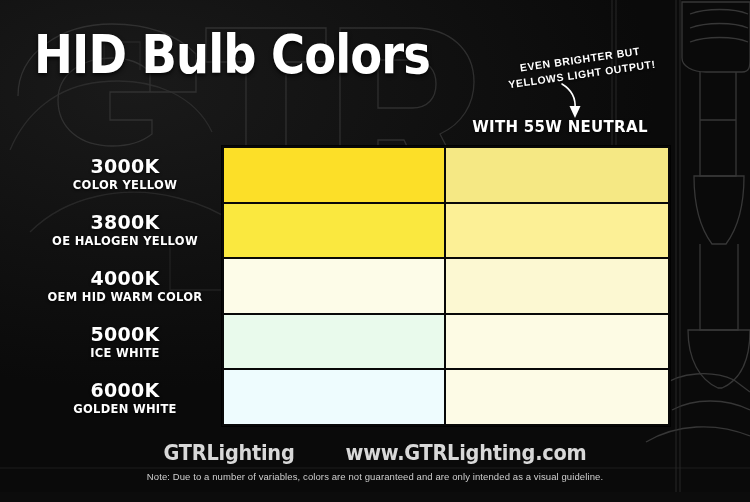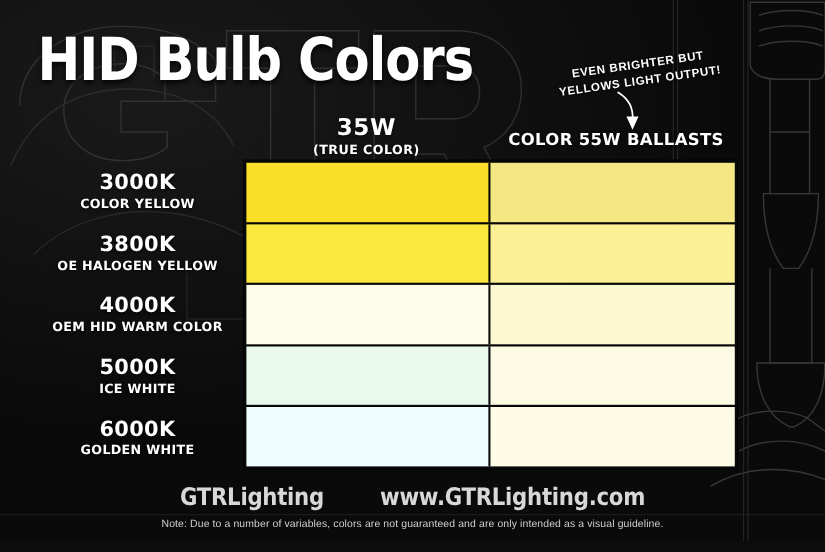--- a/index.html
+++ b/index.html
@@ -234,25 +234,21 @@
   <div id="annotation">
     <div>EVEN BRIGHTER BUT</div>
     <div>YELLOWS LIGHT OUTPUT!</div>
   </div>
 
   <svg id="arrow" viewBox="0 0 40 38" aria-hidden="true">
     <path d="M6 2 C16 8 20 16 19 27" fill="none" stroke="#ffffff" stroke-width="1.6" stroke-linecap="round"></path>
     <path d="M19 36 L13.5 24 L24.5 24 Z" fill="#ffffff"></path>
   </svg>
 
-  <div class="col-head" id="head-35w">
-    <div class="big">35W</div>
-    <div class="sub">(TRUE COLOR)</div>
-  </div>
-  <div class="col-head" id="head-55w">COLOR 55W BALLASTS</div>
+  <div class="col-head" id="head-55w">WITH 55W NEUTRAL</div>
 
   <div id="labels">
     <div class="label-row">
       <span class="k">3000K</span>
       <span class="n">COLOR YELLOW</span>
     </div>
     <div class="label-row">
       <span class="k">3800K</span>
       <span class="n">OE HALOGEN YELLOW</span>
     </div>

